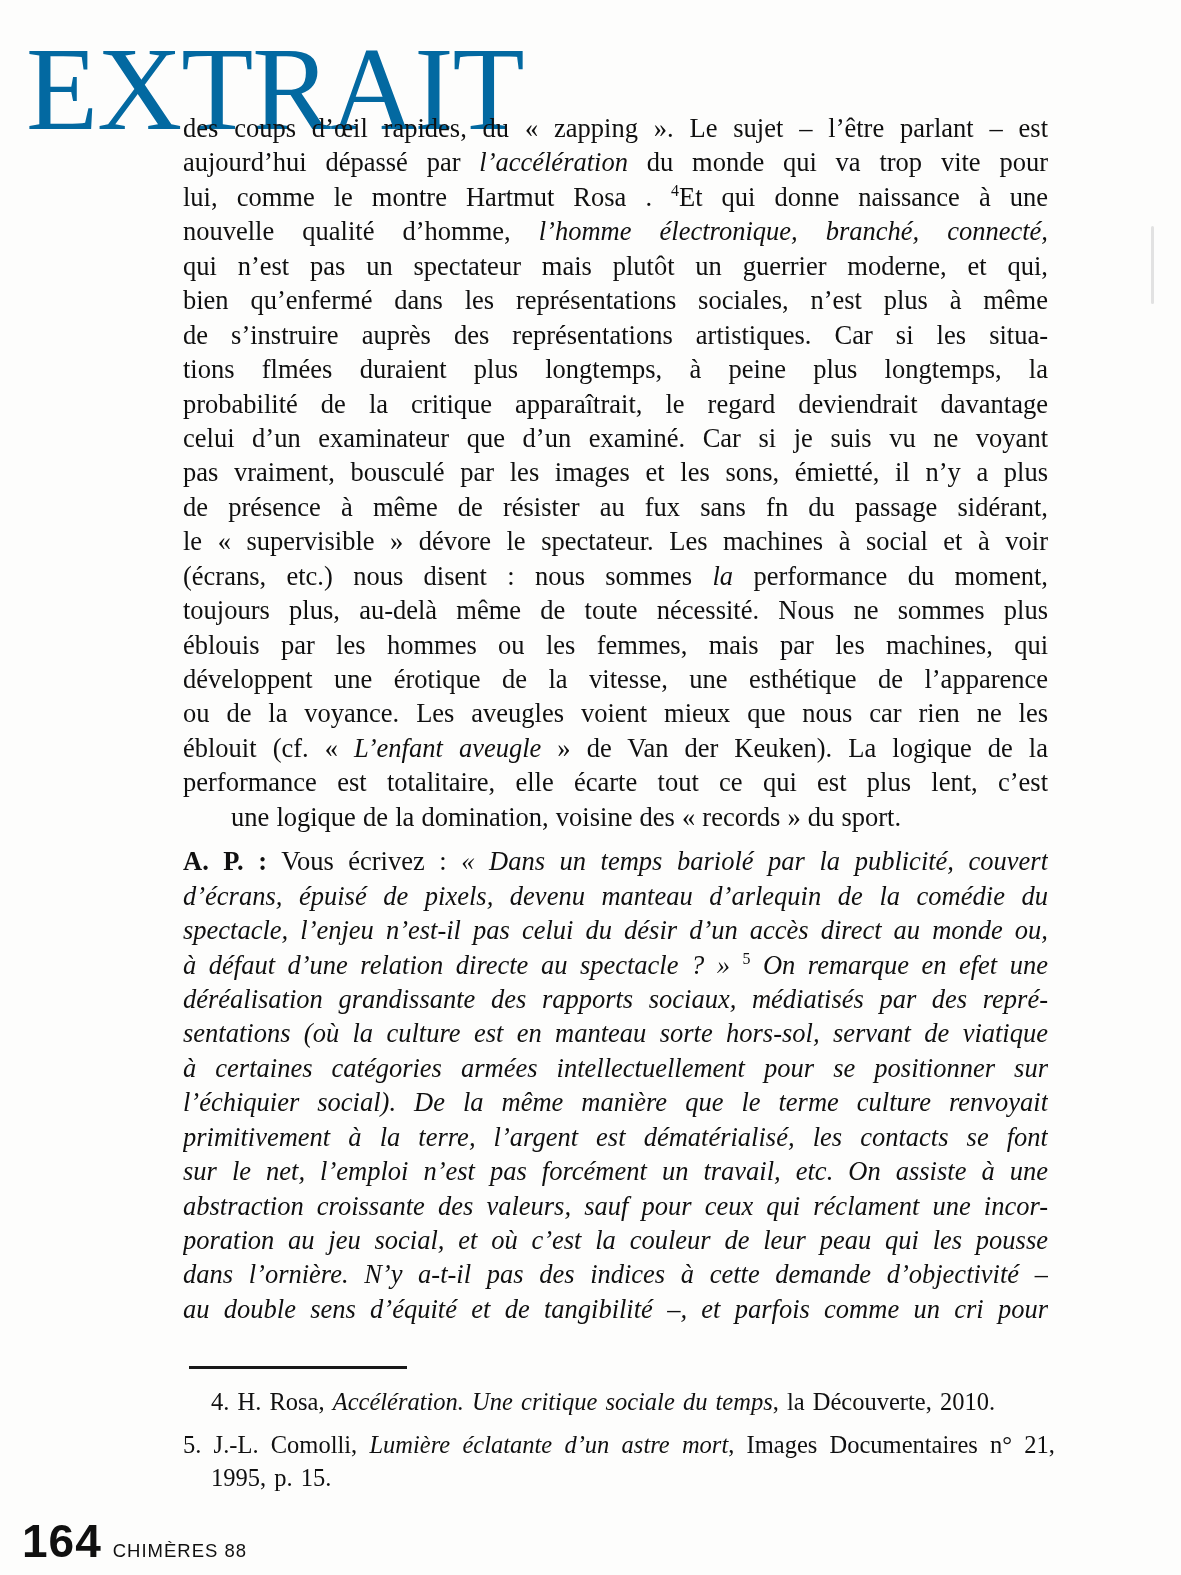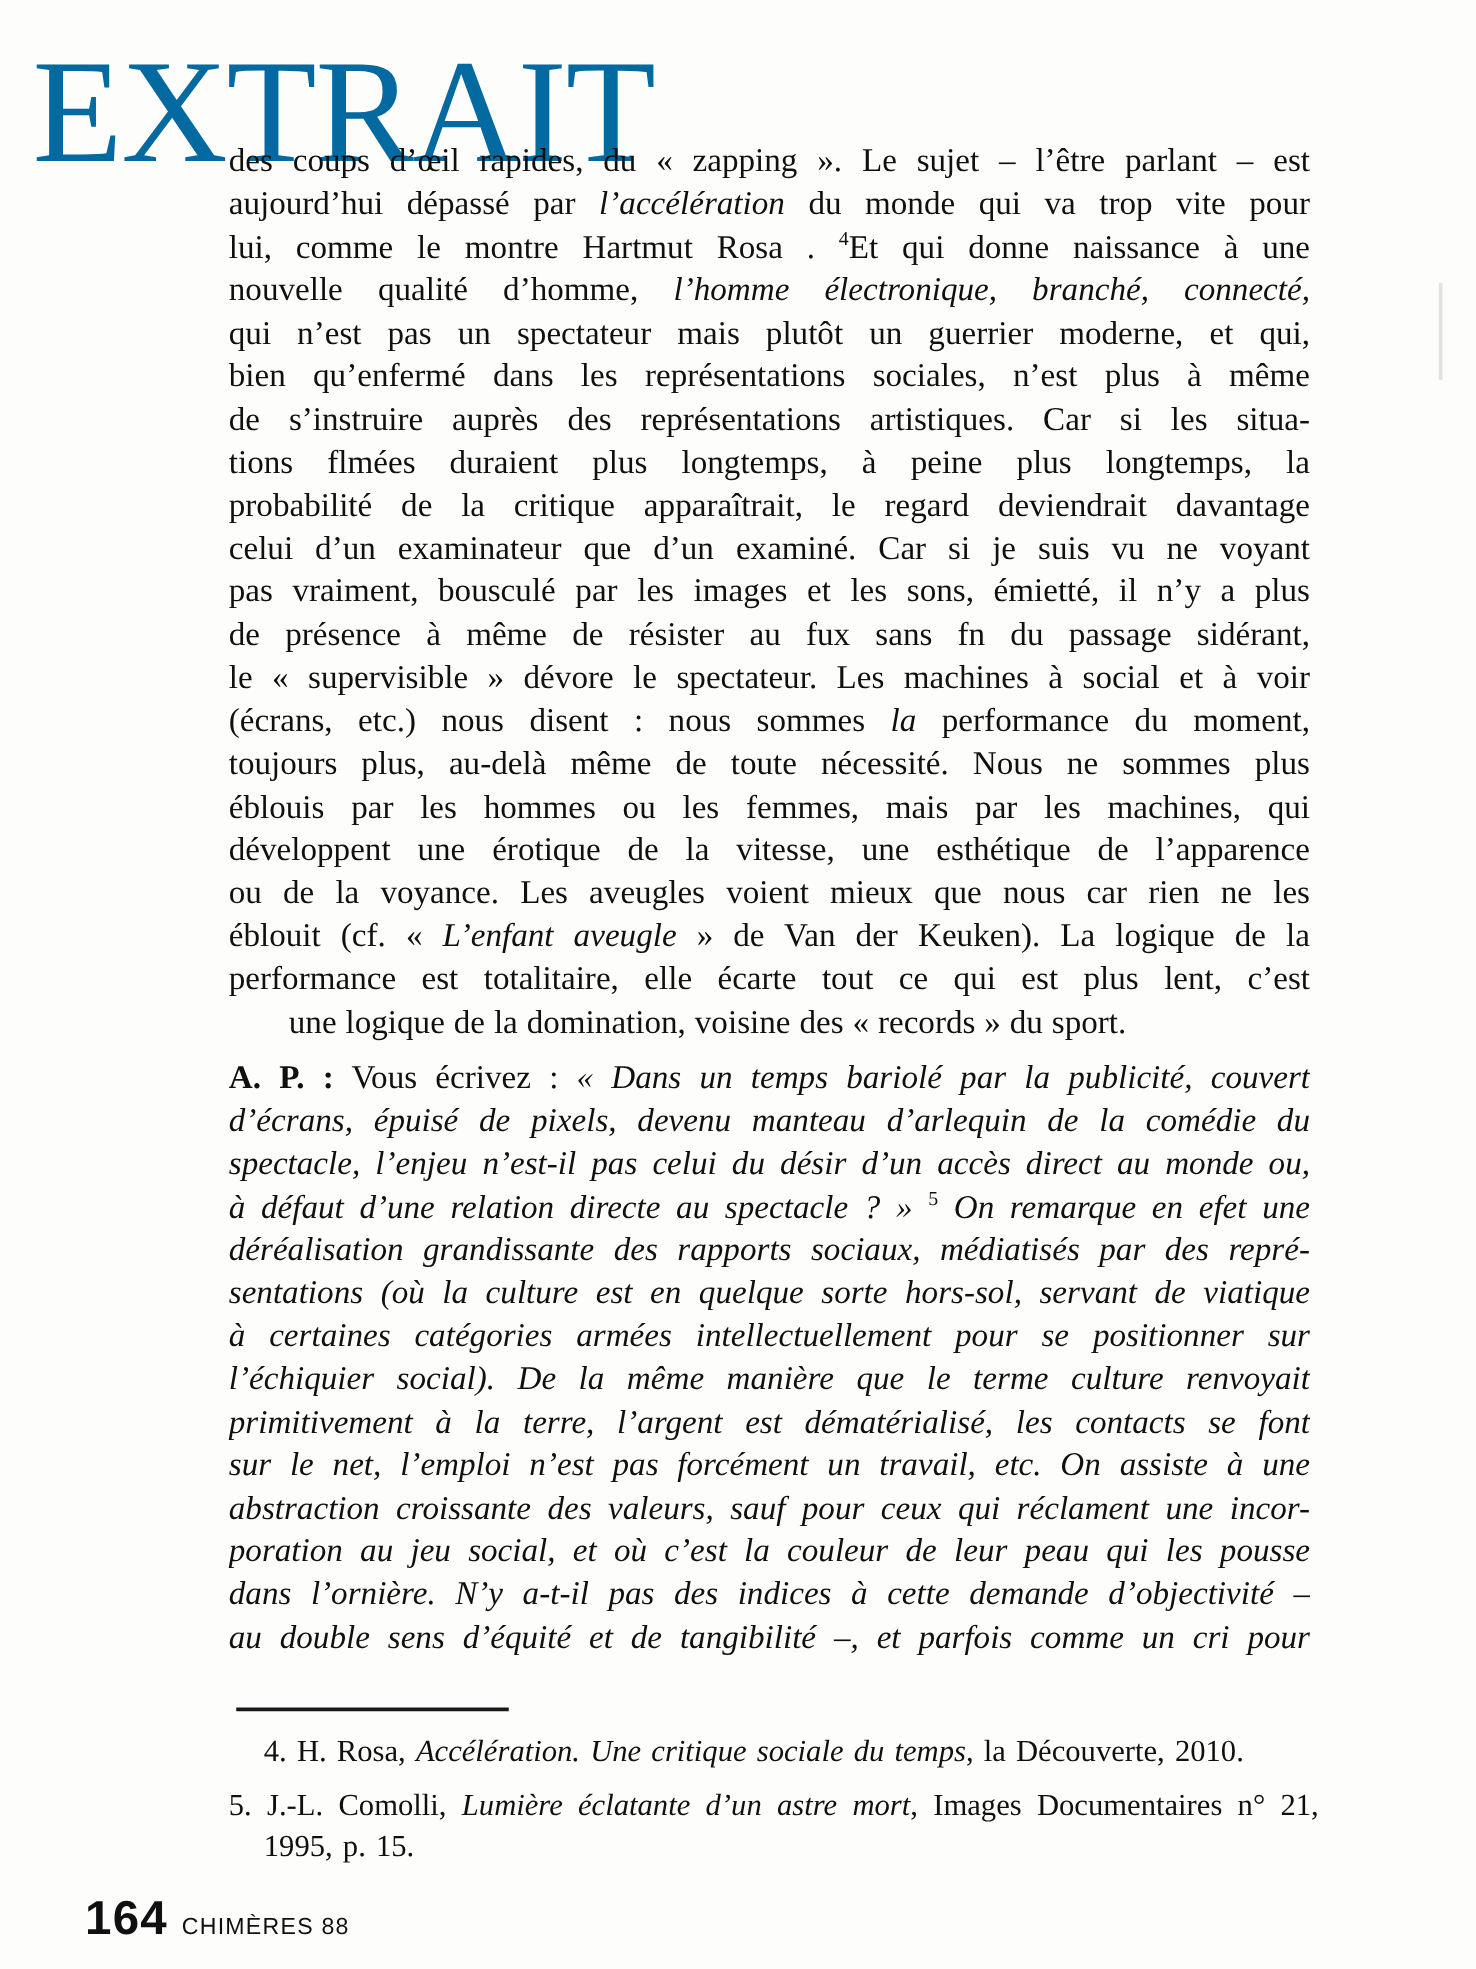--- a/index.html
+++ b/index.html
@@ -34,21 +34,21 @@
   .fnline{
     font-size:24.5px;line-height:33px;height:33px;overflow:hidden;
     text-align:justify;text-align-last:justify;
   }
   .fnline.left{text-align-last:left;word-spacing:2px;margin-left:28px;}
   .footer{
     position:absolute;left:22px;top:1514px;z-index:2;
     display:flex;align-items:baseline;gap:11px;
     font-family:"Liberation Sans", sans-serif;
   }
-  .pnum{font-size:38px;font-weight:600;letter-spacing:1px;margin-left:46px;}
+  .pnum{font-size:46px;font-weight:600;letter-spacing:1px;}
   .journal{font-size:18.5px;font-weight:500;letter-spacing:1px;}
   .artifact{
     position:absolute;left:1151px;top:226px;width:3px;height:78px;
     background:#e2e2e2;z-index:0;border-radius:2px;
   }
 </style>
 </head>
 <body>
 
 <div class="page">
@@ -77,21 +77,21 @@
         <div class="line"><span>éblouit (cf. « </span><span class="it">L’enfant aveugle</span><span> » de Van der Keuken). La logique de la</span></div>
         <div class="line"><span>performance est totalitaire, elle écarte tout ce qui est plus lent, c’est</span></div>
         <div class="line left"><span>une logique de la domination, voisine des « records » du sport.</span></div>
       </div>
       <div class="para">
         <div class="line"><span class="bd">A. P. :</span><span> Vous écrivez : </span><span class="it">« Dans un temps bariolé par la publicité, couvert</span></div>
         <div class="line"><span class="it">d’écrans, épuisé de pixels, devenu manteau d’arlequin de la comédie du</span></div>
         <div class="line"><span class="it">spectacle, l’enjeu n’est-il pas celui du désir d’un accès direct au monde ou,</span></div>
         <div class="line"><span class="it">à défaut d’une relation directe au spectacle ? » </span><sup>5</sup><span class="it"> On remarque en efet une</span></div>
         <div class="line"><span class="it">déréalisation grandissante des rapports sociaux, médiatisés par des repré-</span></div>
-        <div class="line"><span class="it">sentations (où la culture est en quelque sorte hors-sol, servant de viatique</span></div>
+        <div class="line"><span class="it">sentations (où la culture est en manteau sorte hors-sol, servant de viatique</span></div>
         <div class="line"><span class="it">à certaines catégories armées intellectuellement pour se positionner sur</span></div>
         <div class="line"><span class="it">l’échiquier social). De la même manière que le terme culture renvoyait</span></div>
         <div class="line"><span class="it">primitivement à la terre, l’argent est dématérialisé, les contacts se font</span></div>
         <div class="line"><span class="it">sur le net, l’emploi n’est pas forcément un travail, etc. On assiste à une</span></div>
         <div class="line"><span class="it">abstraction croissante des valeurs, sauf pour ceux qui réclament une incor-</span></div>
         <div class="line"><span class="it">poration au jeu social, et où c’est la couleur de leur peau qui les pousse</span></div>
         <div class="line"><span class="it">dans l’ornière. N’y a-t-il pas des indices à cette demande d’objectivité –</span></div>
         <div class="line"><span class="it">au double sens d’équité et de tangibilité –, et parfois comme un cri pour</span></div>
       </div>
     </div>

